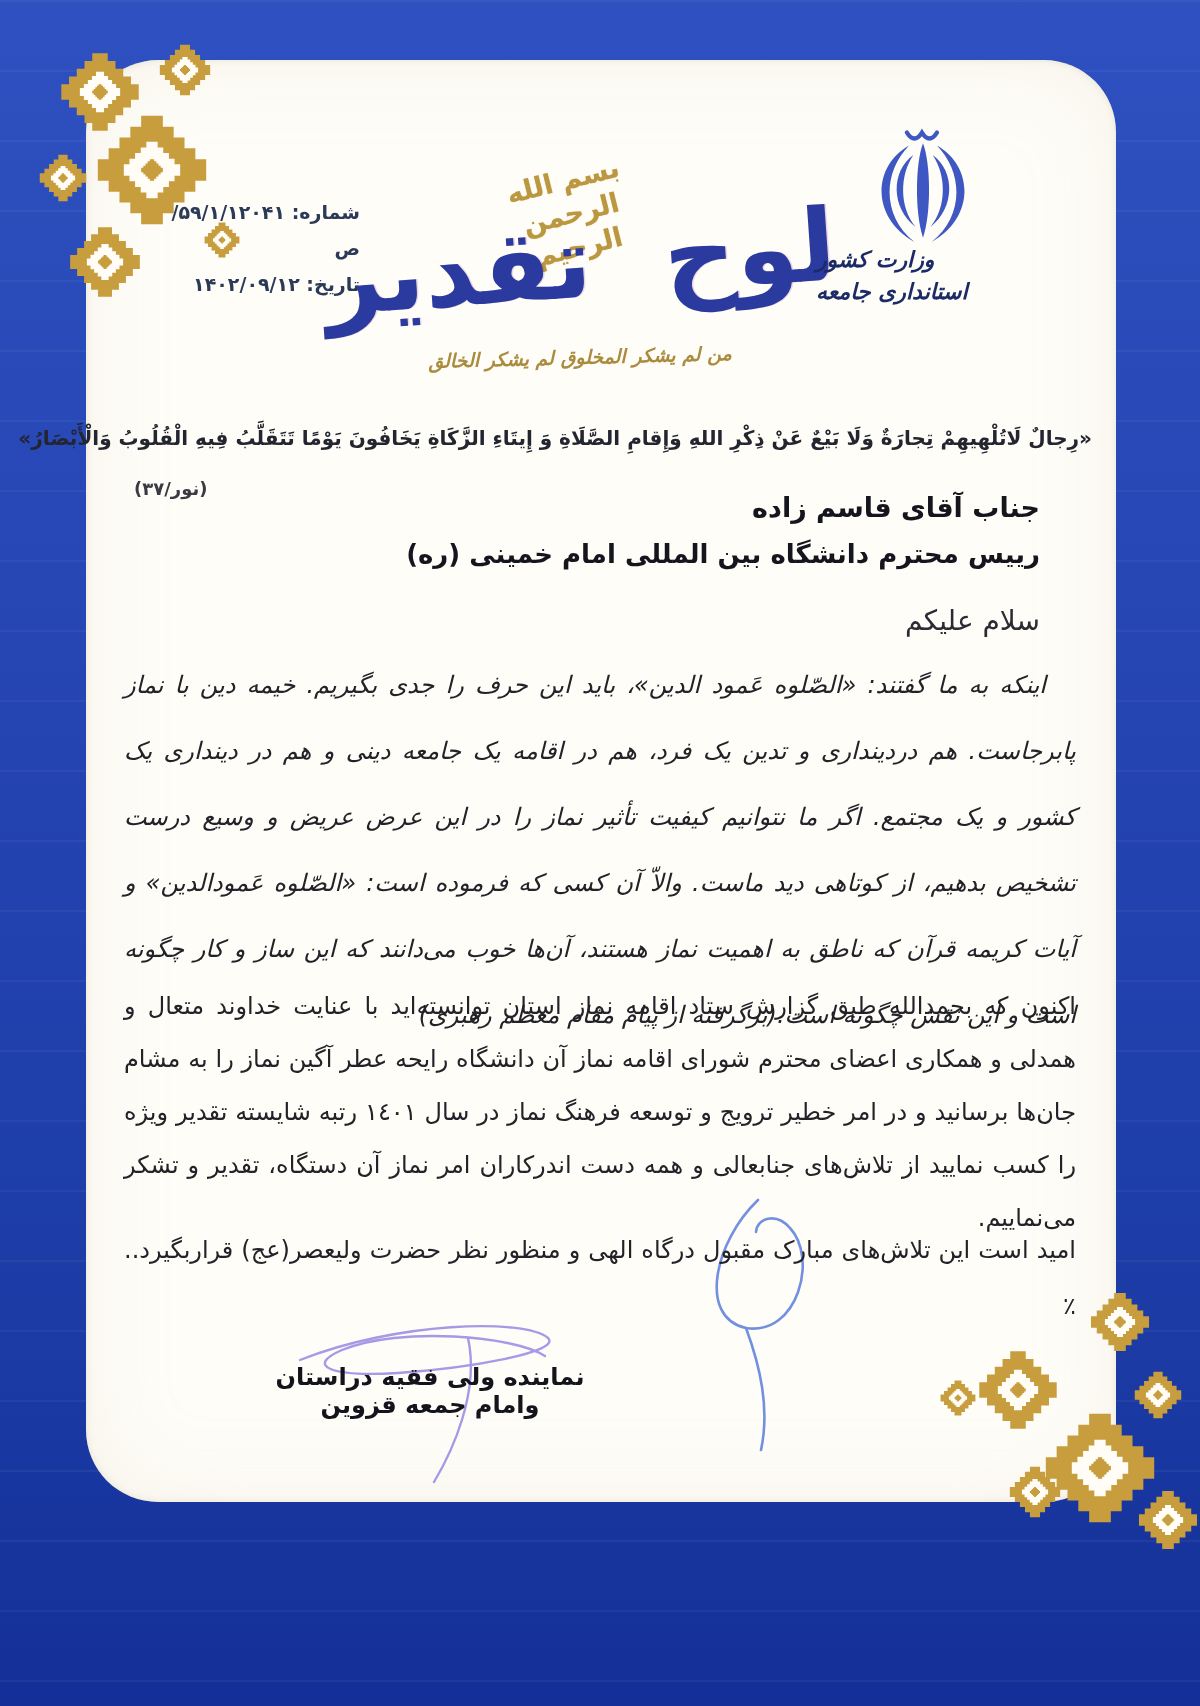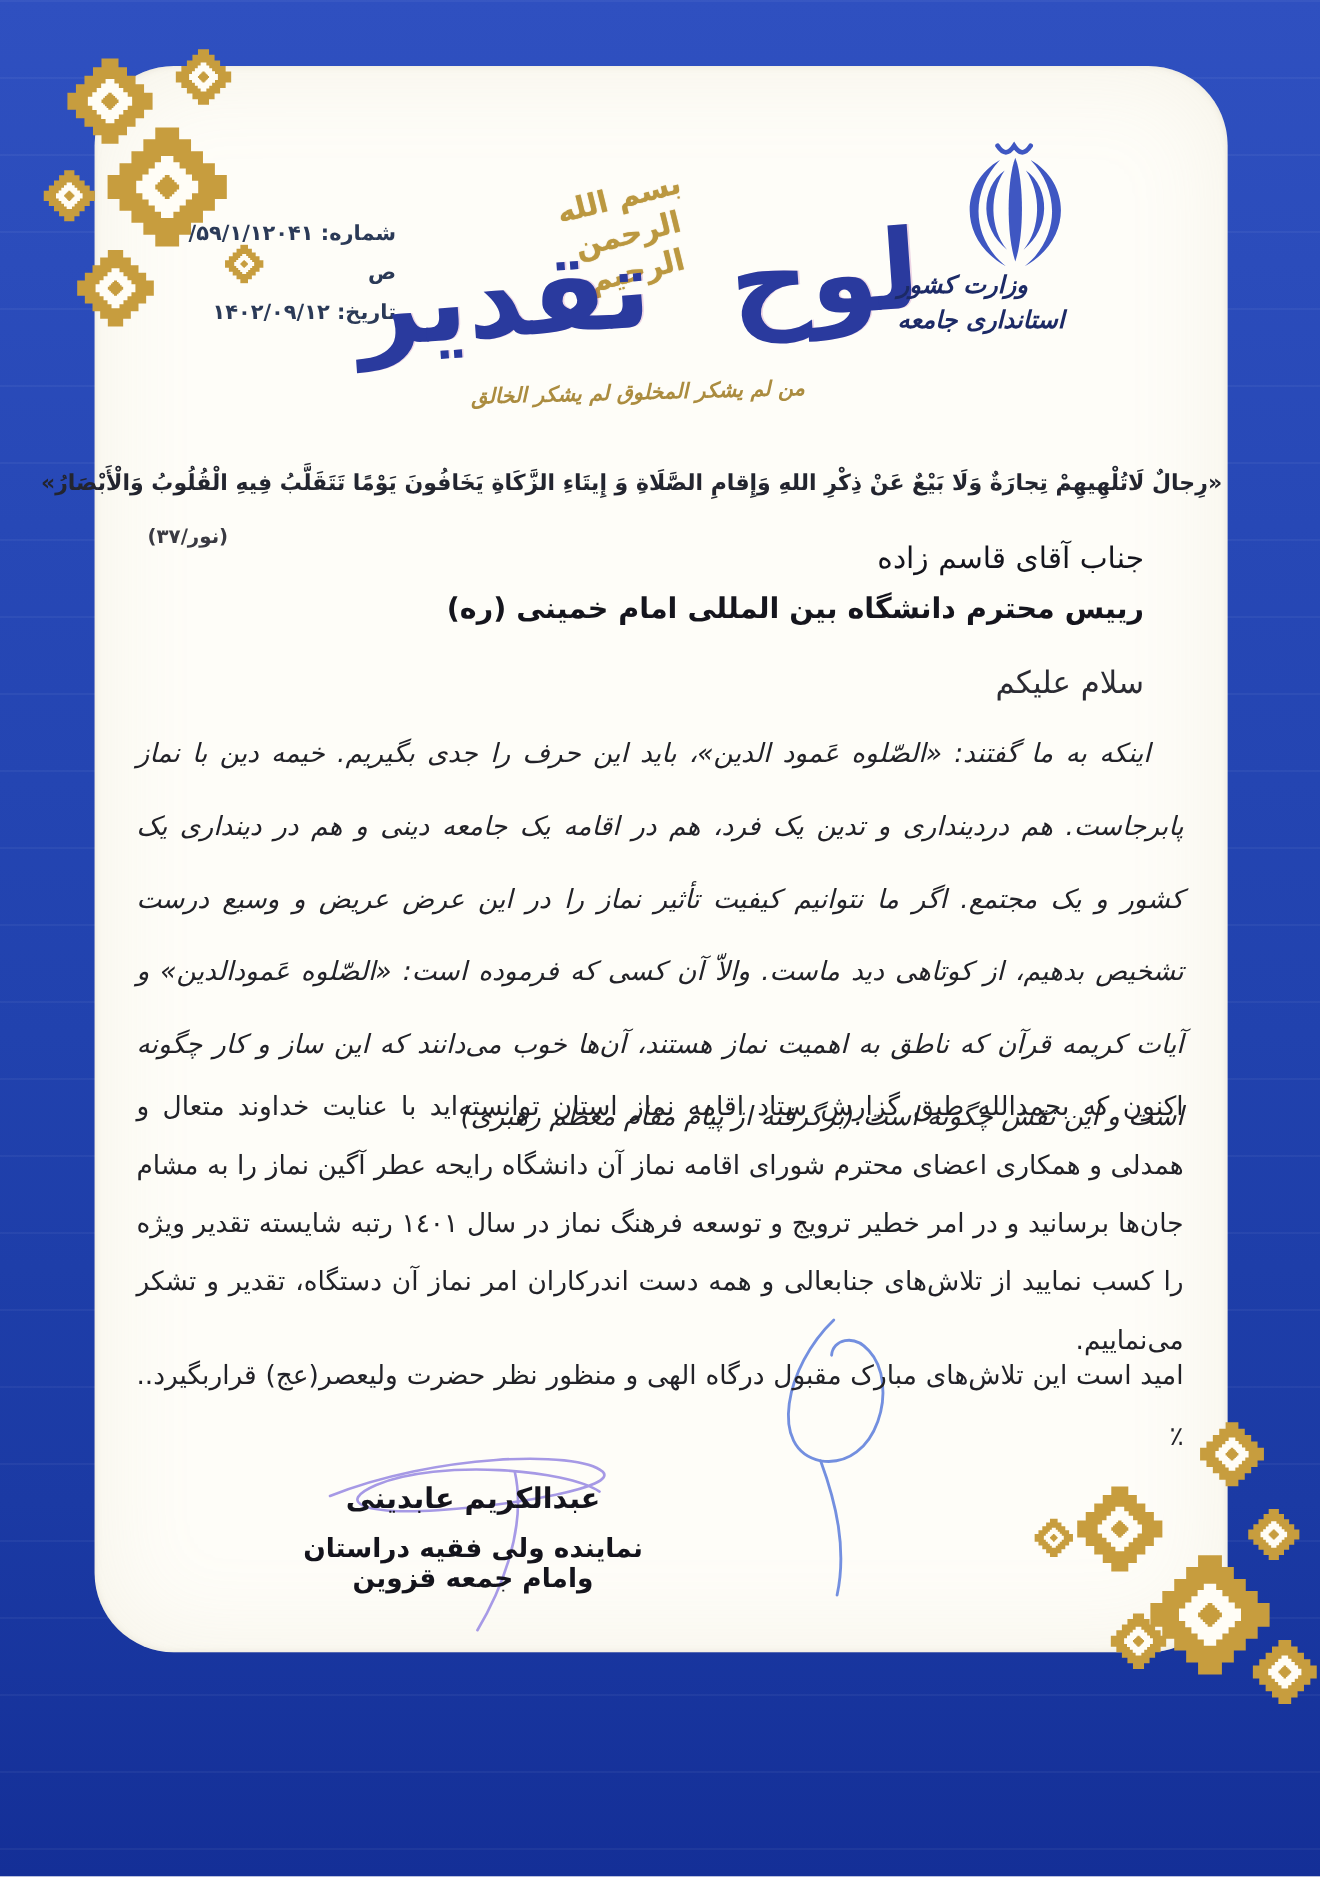--- a/index.html
+++ b/index.html
@@ -23,25 +23,25 @@
   .doc-title{left:270px;top:176px;width:620px;height:172px;display:flex;align-items:center;justify-content:center;
         font-size:100px;font-weight:bold;color:#2a3a9e;transform:rotate(-4deg);word-spacing:38px;
         text-shadow:1.5px 0 0 rgba(160,30,140,0.18);}
   .motto{left:280px;top:346px;width:600px;text-align:center;color:#ab8c3f;font-size:19px;font-style:italic;
         transform:rotate(-1.5deg);font-weight:600;}
   
   .emblem-wrap{left:828px;top:124px;width:190px;text-align:center;}
   .agency{left:816px;top:244px;width:210px;text-align:left;color:#1c2a66;font-weight:bold;font-style:italic;
         font-size:22px;line-height:32px;}
   
-  .verse{left:101px;top:426px;width:1010px;text-align:center;font-size:20px;font-weight:bold;color:#23252f;white-space:nowrap;}
+  .verse{left:82px;top:426px;width:1010px;text-align:center;font-size:20px;font-weight:bold;color:#23252f;white-space:nowrap;}
   .verse-ref{left:134px;top:478px;font-size:18px;color:#3a3a42;font-weight:600;}
   
   .recipient{left:160px;top:492px;width:880px;text-align:right;color:#15151d;}
-  .recipient .name{font-size:27px;font-weight:normal;}
+  .recipient .name{font-size:27px;font-weight:bold;}
   .recipient .rtitle{font-size:26px;font-weight:bold;margin-top:16px;}
   .greeting{left:160px;top:604px;width:880px;text-align:right;font-size:28px;color:#2b2b33;font-weight:500;}
   
   .para{left:124px;width:952px;text-align:justify;text-align-last:right;color:#222228;font-size:24px;}
   .p1{top:652px;line-height:66px;text-indent:30px;font-style:italic;}
   .p2{top:980px;line-height:53px;}
   .p3{top:1222px;line-height:56px;}
   
   .sig{top:1348px;text-align:center;color:#14141c;}
   .sig .sname{font-size:26px;font-weight:bold;}
@@ -141,17 +141,16 @@
     <div class="rtitle">رییس محترم دانشگاه بین المللی امام خمینی (ره)</div>
   </div>
 
   <div class="abs rtl greeting">سلام علیکم</div>
 
   <div class="abs rtl para p1">اینکه به ما گفتند: «الصّلوه عَمود الدین»، باید این حرف را جدی بگیریم. خیمه دین با نماز پابرجاست. هم دردینداری و تدین یک فرد، هم در اقامه یک جامعه دینی و هم در دینداری یک کشور و یک مجتمع. اگر ما نتوانیم کیفیت تأثیر نماز را در این عرض عریض و وسیع درست تشخیص بدهیم، از کوتاهی دید ماست. والاّ آن کسی که فرموده است: «الصّلوه عَمودالدین» و آیات کریمه قرآن که ناطق به اهمیت نماز هستند، آن‌ها خوب می‌دانند که این ساز و کار چگونه است و این نقش چگونه است.(برگرفته از پیام مقام معظم رهبری)</div>
   <div class="abs rtl para p2">اکنون که بحمدالله طبق گزارش ستاد اقامه نماز استان توانسته‌اید با عنایت خداوند متعال و همدلی و همکاری اعضای محترم شورای اقامه نماز آن دانشگاه رایحه عطر آگین نماز را به مشام جان‌ها برسانید و در امر خطیر ترویج و توسعه فرهنگ نماز در سال ١٤٠١ رتبه شایسته تقدیر ویژه را کسب نمایید از تلاش‌های جنابعالی و همه دست اندرکاران امر نماز آن دستگاه، تقدیر و تشکر می‌نماییم.</div>
   <div class="abs rtl para p3">امید است این تلاش‌های مبارک مقبول درگاه الهی و منظور نظر حضرت ولیعصر(عج) قراربگیرد..٪</div>
 
   <div class="abs rtl sig sig-left">
-    <div class="sname">عبدالکریم عابدینی</div>
     <div class="stitle">نماینده ولی فقیه دراستان وامام جمعه قزوین</div>
   </div>
 
 </div>
 
 </body></html>

